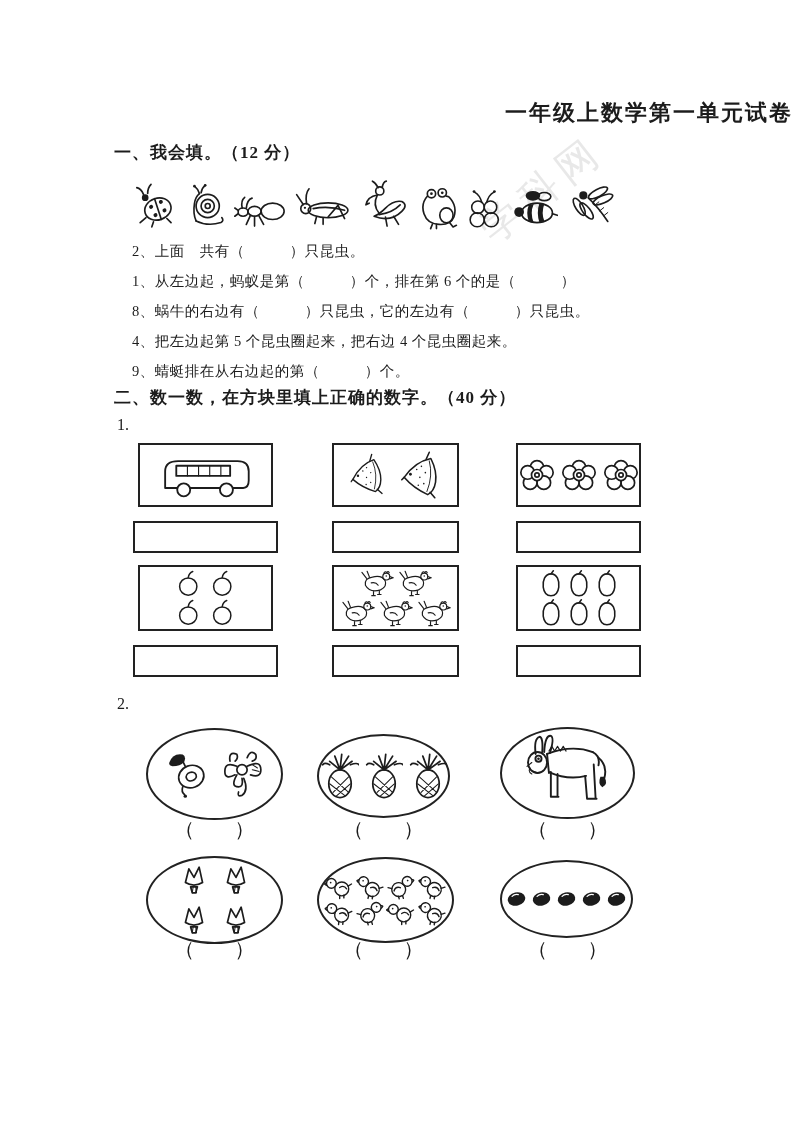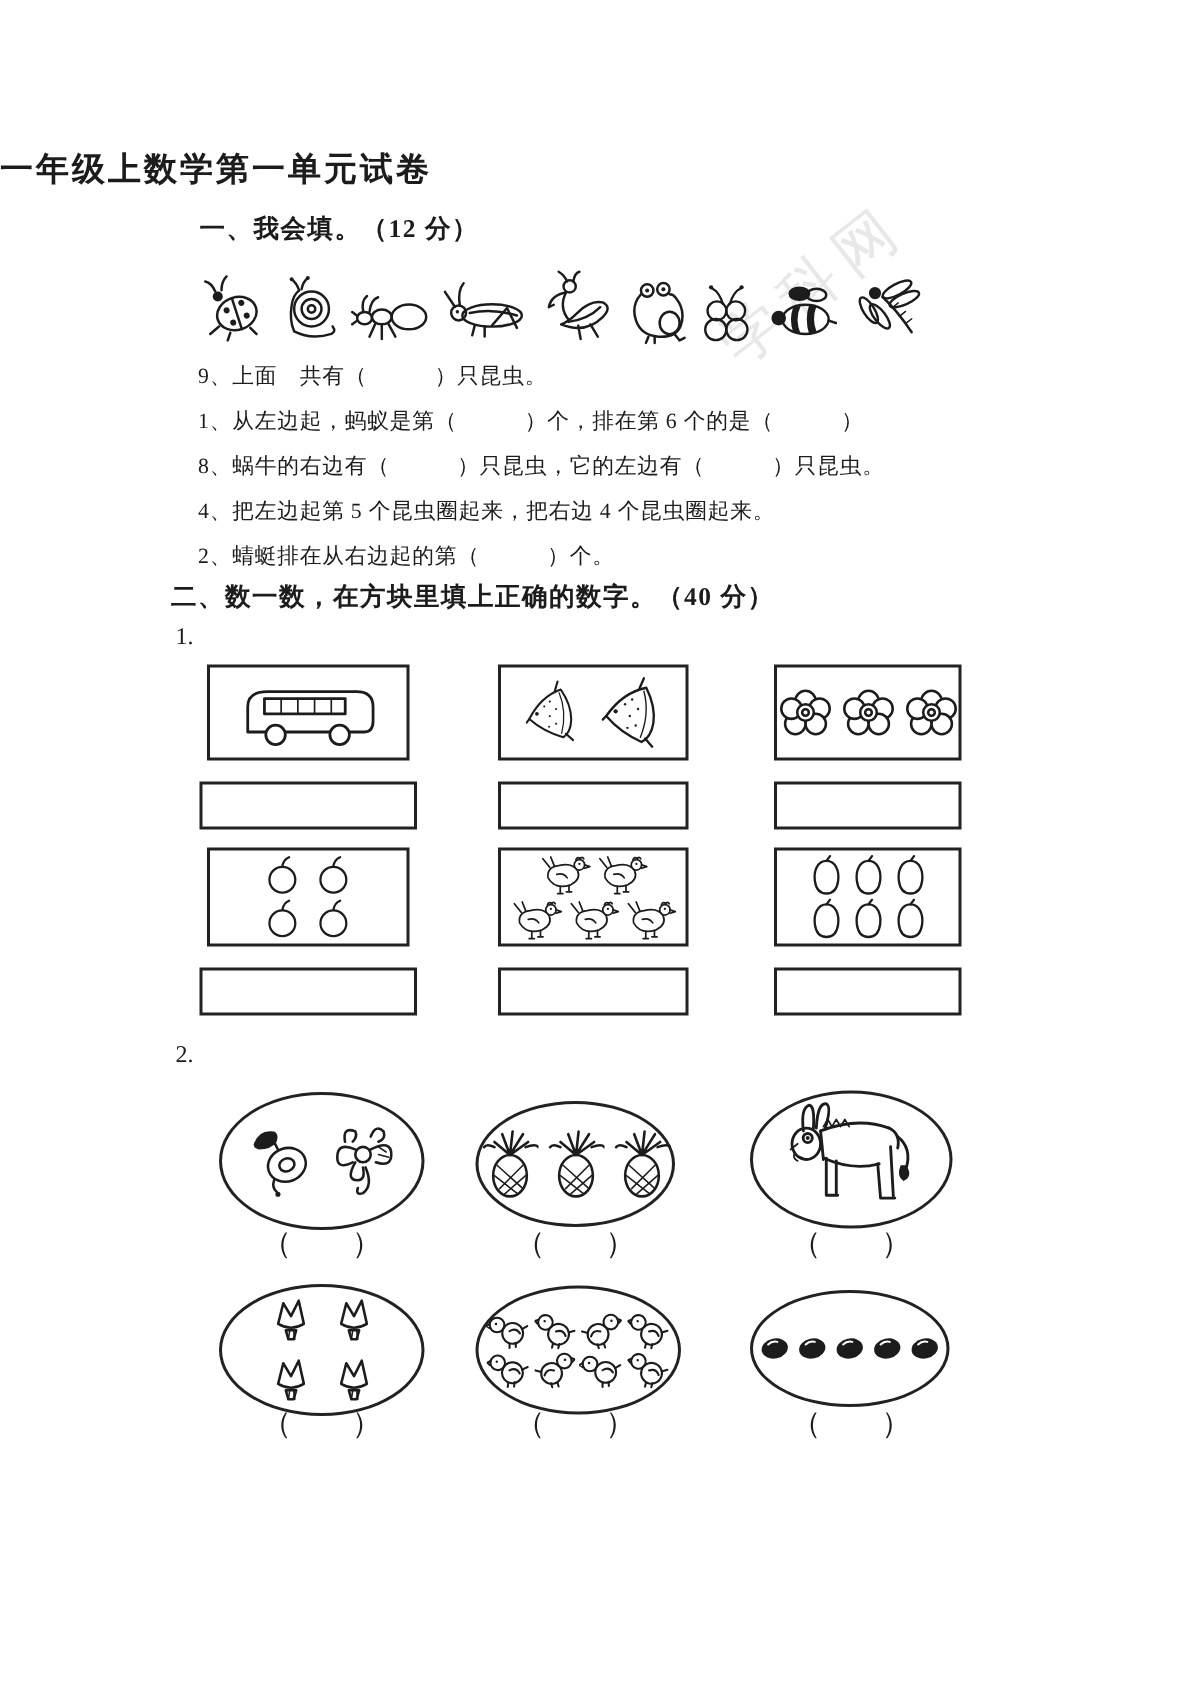--- a/index.html
+++ b/index.html
@@ -1,22 +1,22 @@
 <!DOCTYPE html>
 <html><head>
 <meta charset="utf-8">
 <style>
   html,body{margin:0;padding:0;background:#fff;}
   #paper{position:relative;width:793px;height:1122px;background:#ffffff;overflow:hidden;
          font-family:"Liberation Serif","DejaVu Serif",serif;color:#1c1c1c;}
   
-  .title{position:absolute;top:98px;left:0;width:100%;text-align:left;
+  .title{position:absolute;top:98px;left:0;width:100%;text-align:right;
          font-size:22px;font-weight:bold;letter-spacing:2px;}
   .sec-head{position:absolute;font-size:17px;font-weight:bold;letter-spacing:1px;}
-  .s1-head{left:114px;top:141px;margin-left:19px;}
+  .s1-head{left:114px;top:141px;}
   .s2-head{left:114px;top:386px;}
   .num-label{position:absolute;font-size:16px;}
   .lab1{left:117px;top:416px;}
   .lab2{left:117px;top:695px;}
   .qlist{position:absolute;left:132px;top:236px;width:580px;}
   .q{height:30px;line-height:30px;font-size:14.5px;letter-spacing:.5px;white-space:nowrap;}
   .watermark{position:absolute;left:468px;top:212px;font-size:40px;letter-spacing:8px;
              color:rgba(185,185,185,.32);transform:rotate(-38deg);transform-origin:left top;
              pointer-events:none;white-space:nowrap;}
   
@@ -176,25 +176,25 @@
       <path d="M26 17 Q38 28 50 46" stroke-width="4"></path>
       <path d="M34 26 l5 -4 M40 33 l5 -4 M45 39 l5 -4" class="thin"></path>
       <ellipse cx="38" cy="11" rx="13" ry="4.5" transform="rotate(-28 38 11)"></ellipse>
       <ellipse cx="44" cy="19" rx="13" ry="4.5" transform="rotate(-24 44 19)"></ellipse>
       <ellipse cx="15" cy="28" rx="12" ry="4.5" transform="rotate(58 15 28)"></ellipse>
       <ellipse cx="24" cy="33" rx="12" ry="4.5" transform="rotate(52 24 33)"></ellipse>
     </svg>
   </div>
 
   <div class="qlist">
-    <div class="q">9、上面　共有（　　　）只昆虫。</div>
+    <div class="q">2、上面　共有（　　　）只昆虫。</div>
     <div class="q">1、从左边起，蚂蚁是第（　　　）个，排在第 6 个的是（　　　）</div>
     <div class="q">8、蜗牛的右边有（　　　）只昆虫，它的左边有（　　　）只昆虫。</div>
     <div class="q">4、把左边起第 5 个昆虫圈起来，把右边 4 个昆虫圈起来。</div>
-    <div class="q">2、蜻蜓排在从右边起的第（　　　）个。</div>
+    <div class="q">9、蜻蜓排在从右边起的第（　　　）个。</div>
   </div>
 
   <div class="sec-head s2-head">二、数一数，在方块里填上正确的数字。（40 分）</div>
   <div class="num-label lab1">1.</div>
 
   <div class="pbox p-r1c1">
     <div class="grp">
       <svg width="110" height="52" viewBox="0 0 104 56">
         <path d="M8 42 L92 42 Q98 42 98 34 L98 24 Q98 13 86 13 L22 13 Q8 13 8 24 Z"></path>
         <path d="M20 18 h58 v11 h-58 Z"></path>

